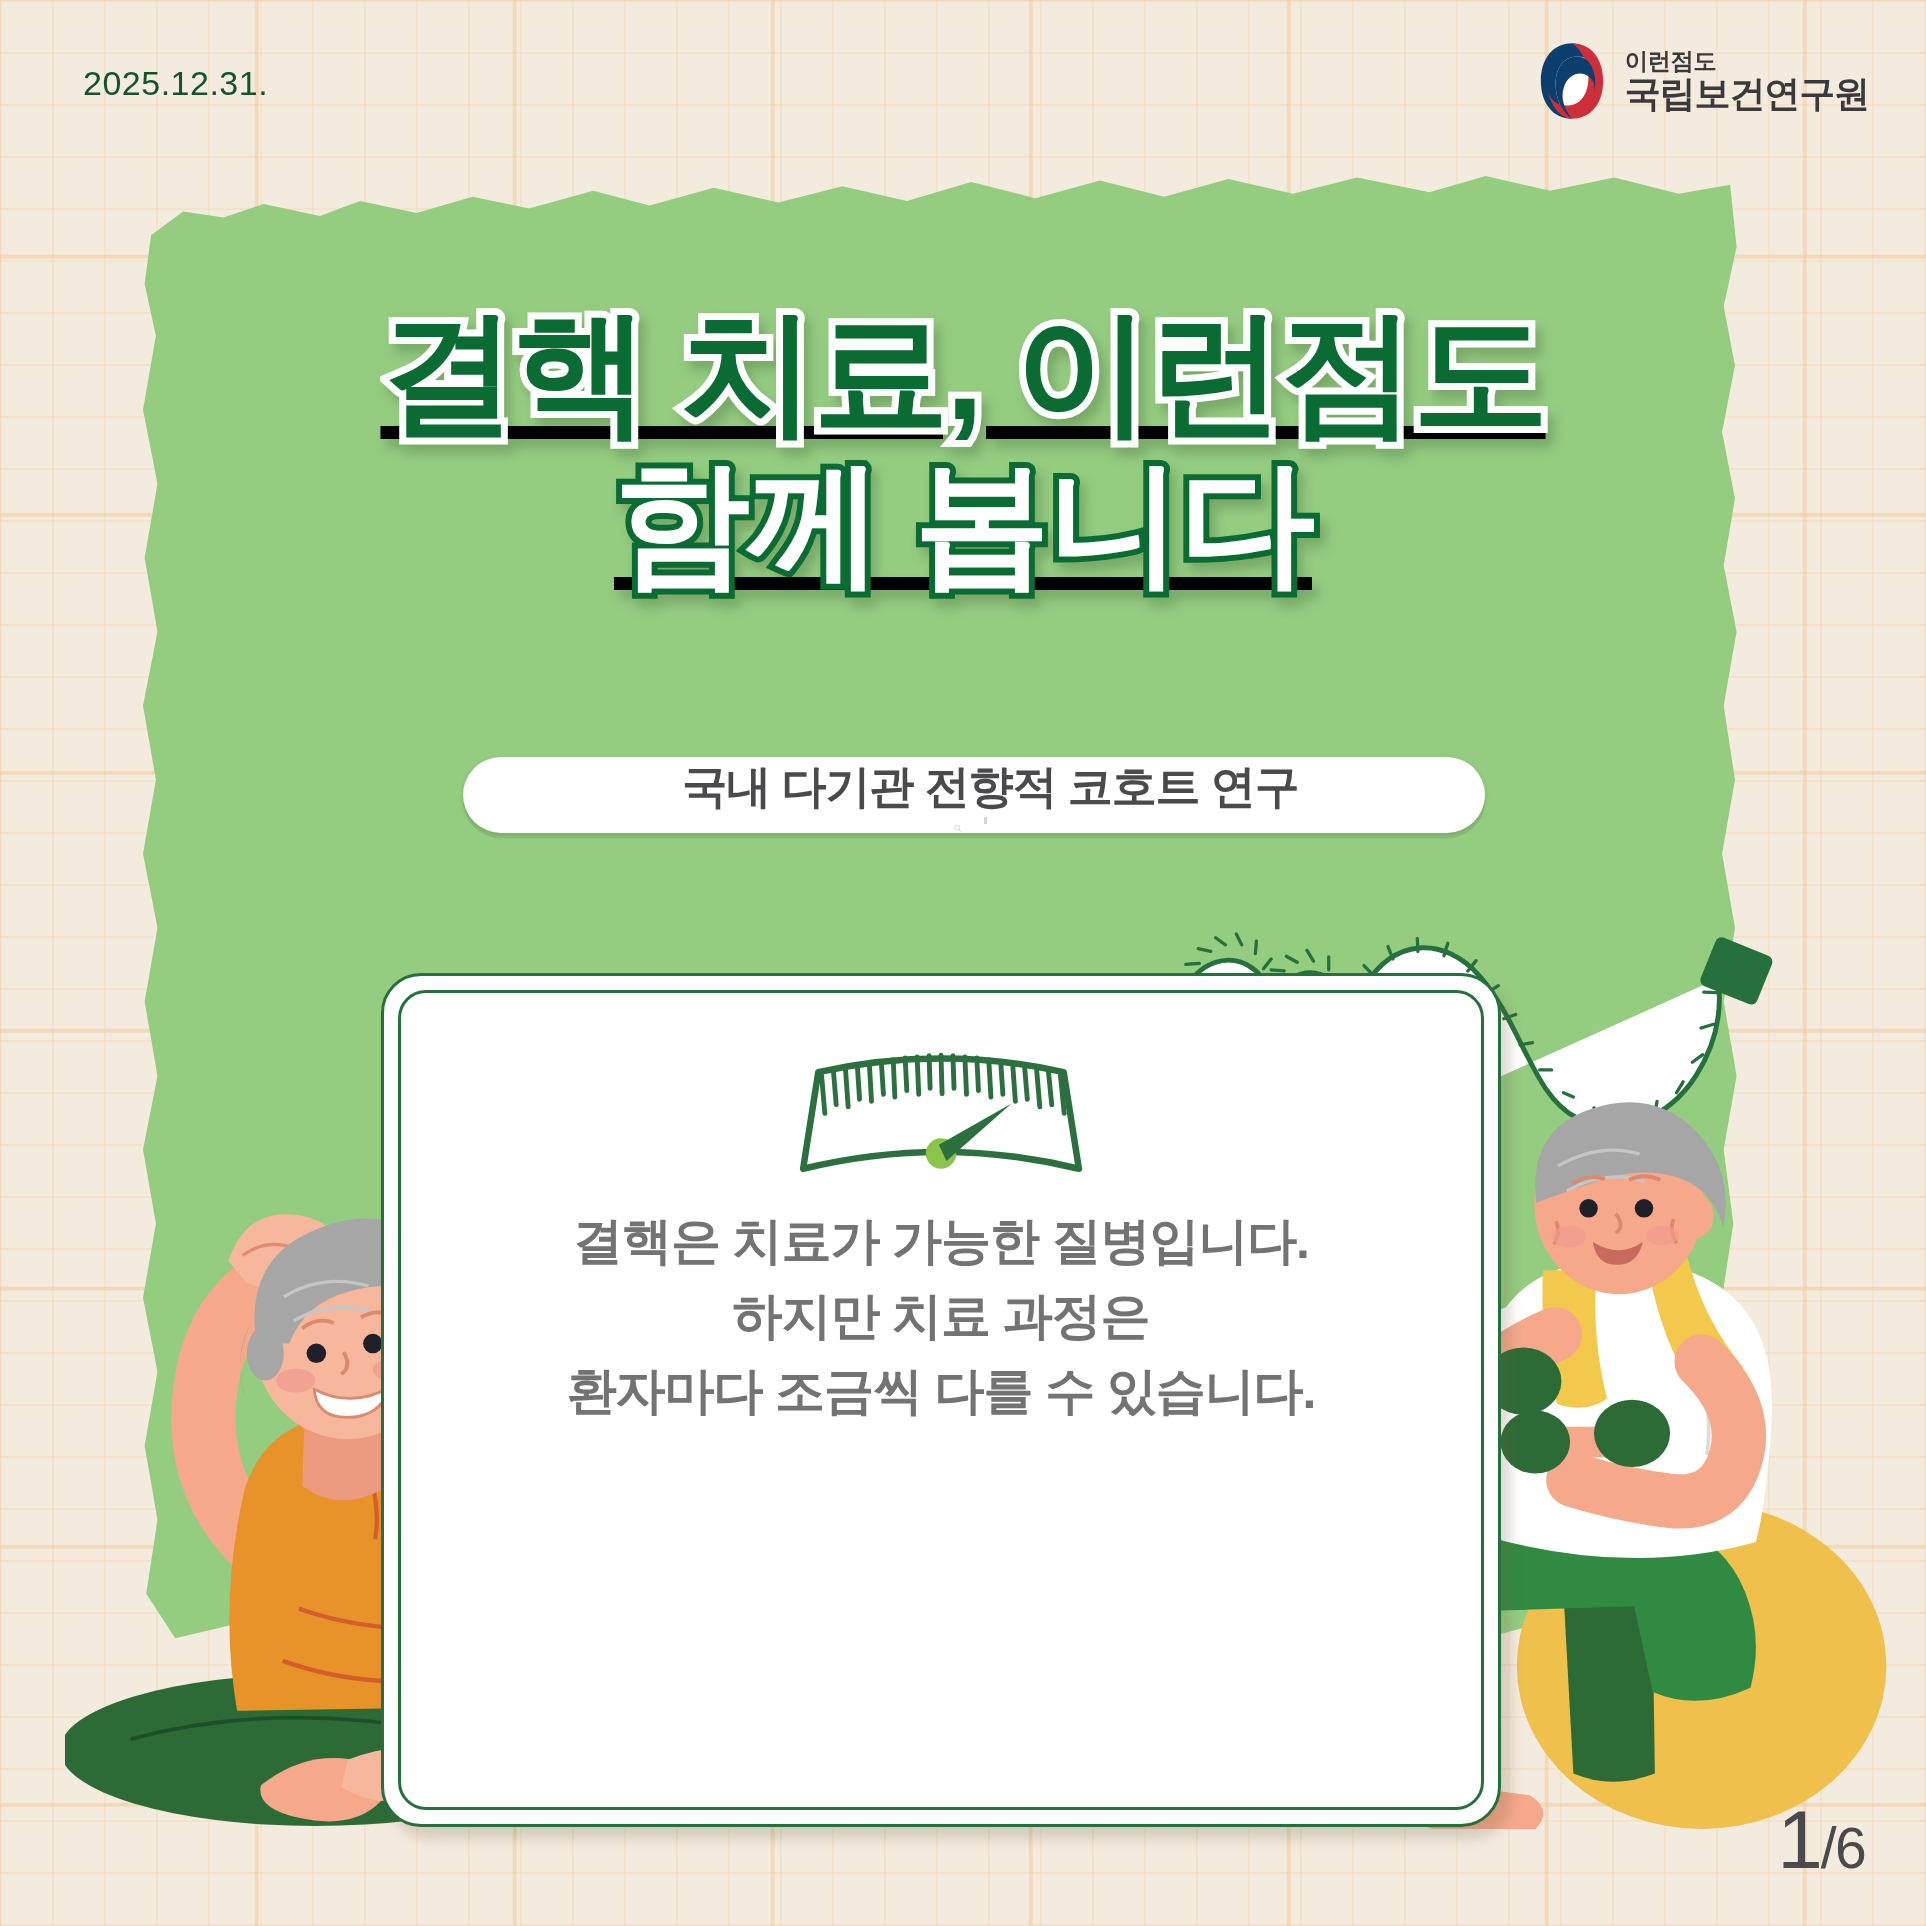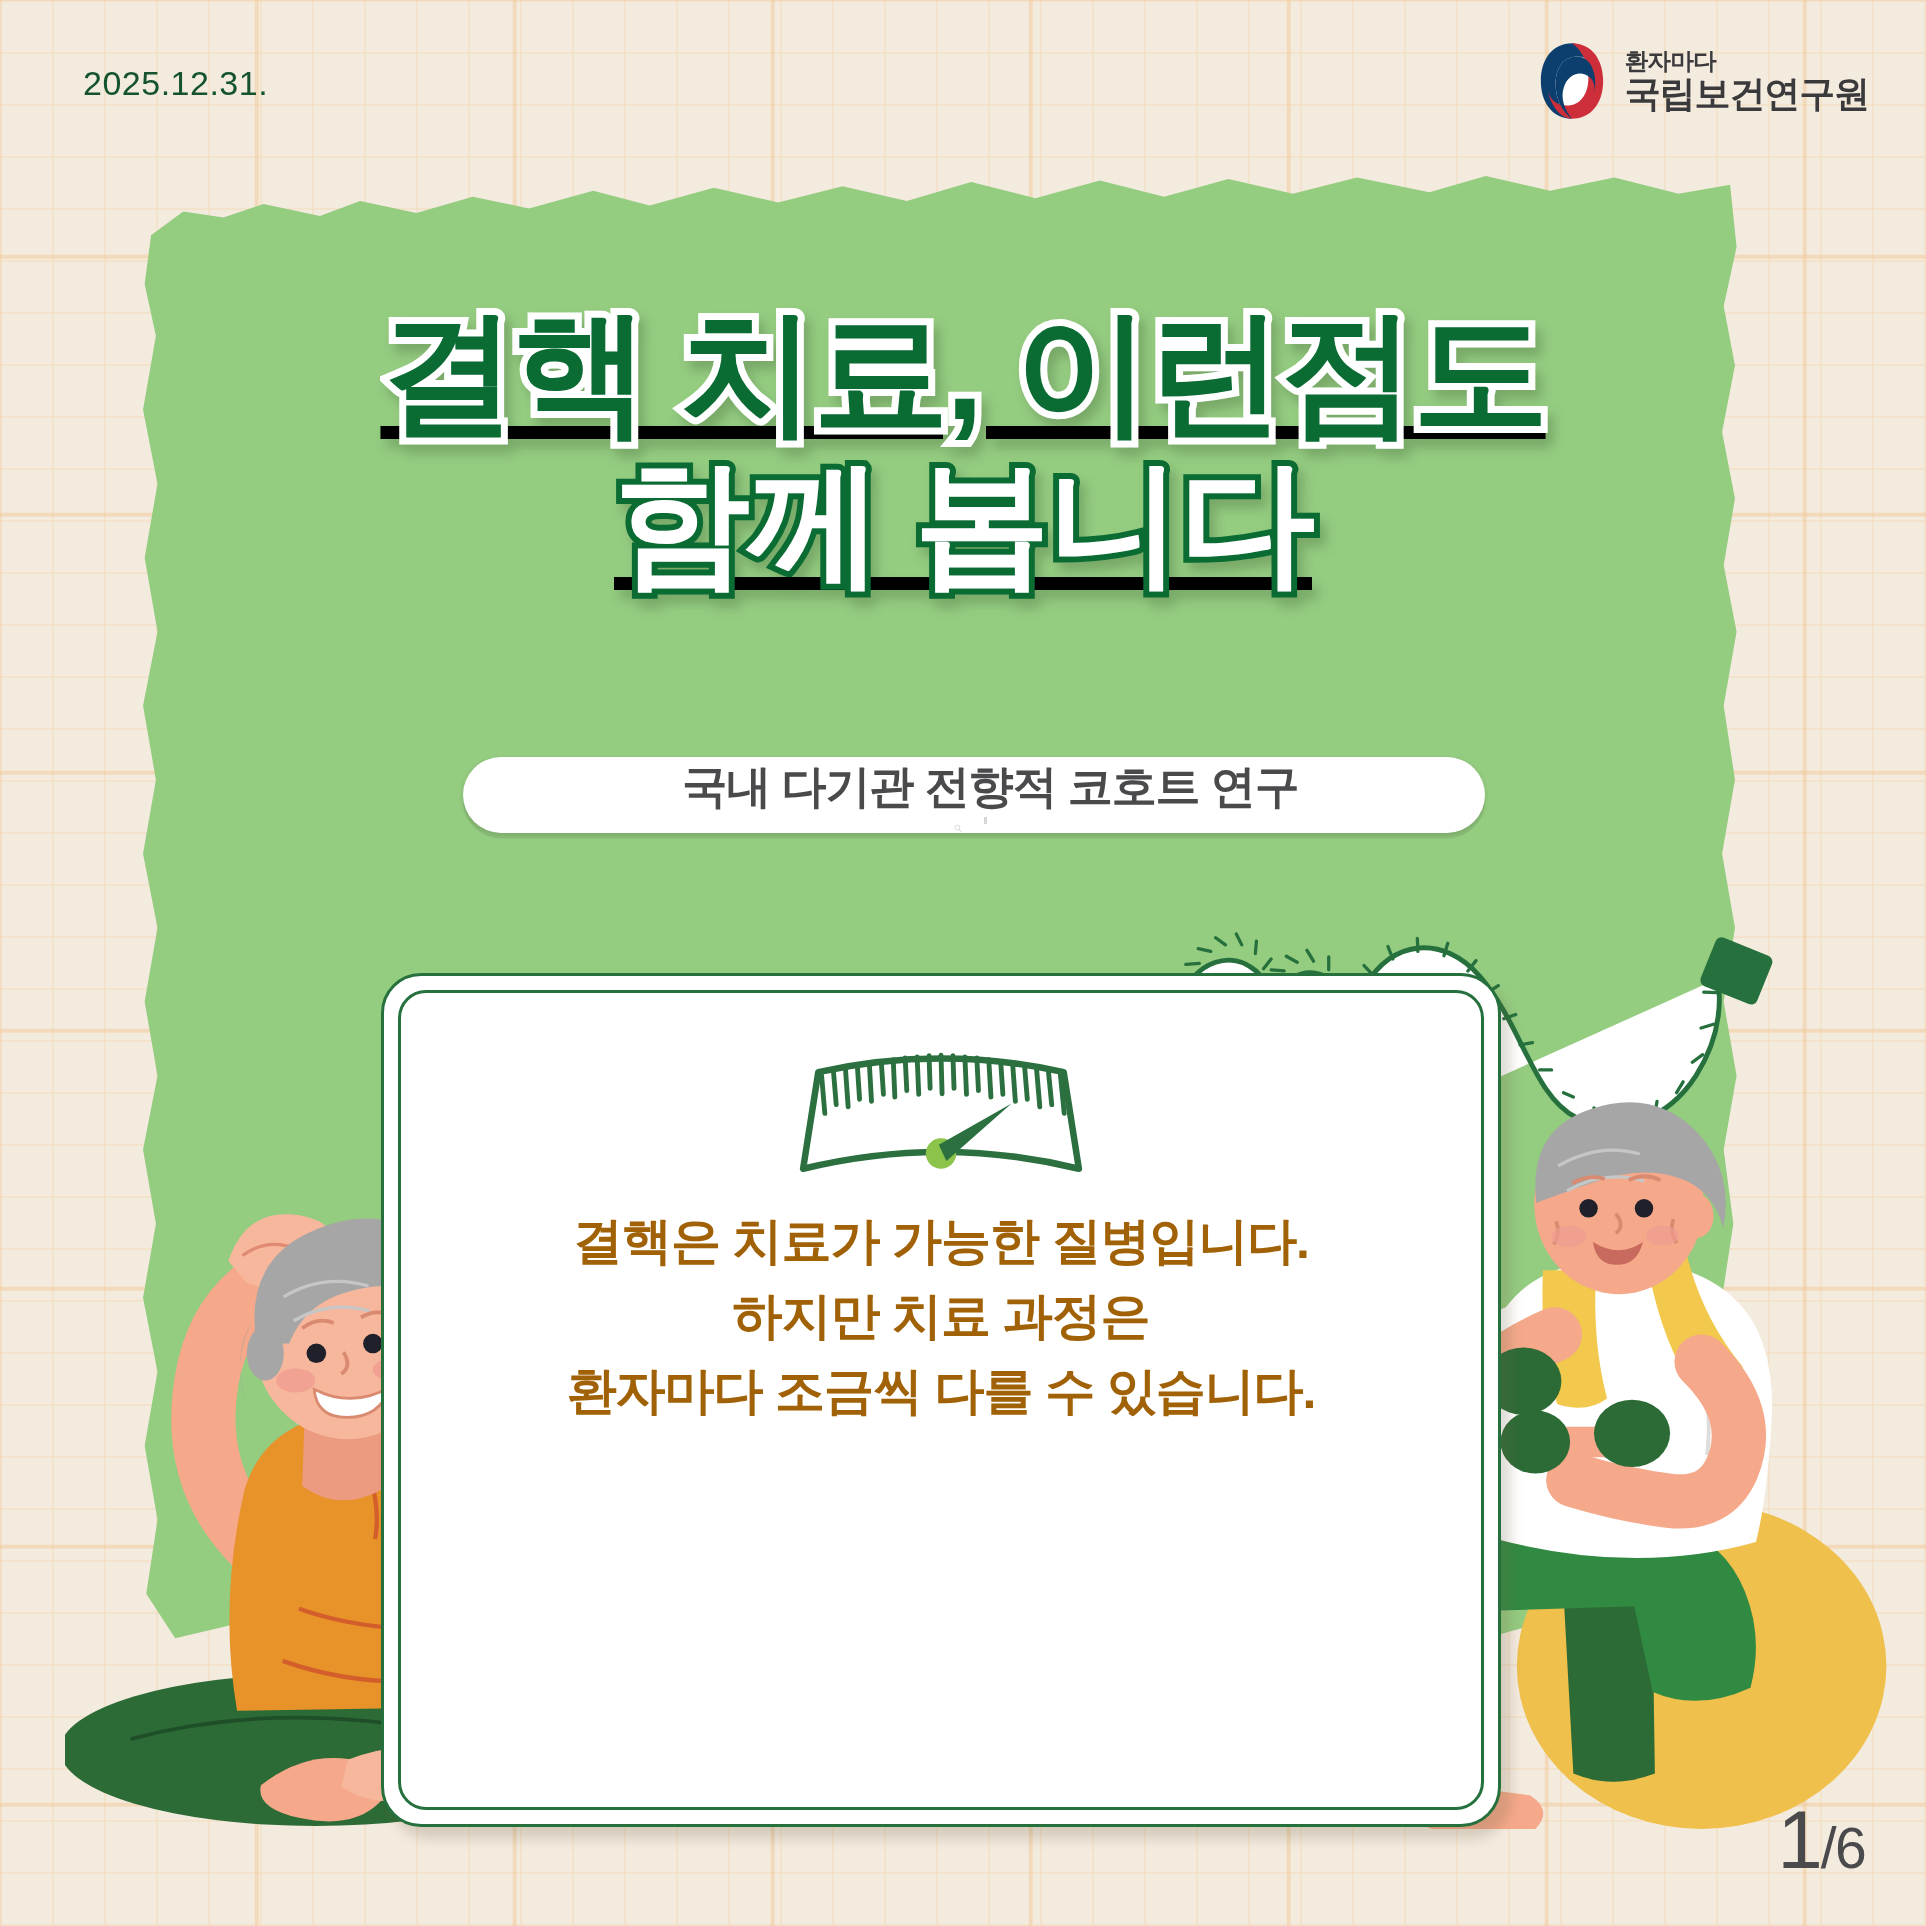--- a/index.html
+++ b/index.html
@@ -125,21 +125,21 @@
   }
   #gauge-icon{
     position:absolute; left:50%; transform:translateX(-50%);
     top:57px; width:315px; height:152px;
   }
   #card-text{
     position:absolute; left:0; right:0; top:228px;
     text-align:center;
   }
   .body-para{
-    font-size:50px; font-weight:bold; color:#a16207;
+    font-size:50px; font-weight:bold; color:#737373;
     line-height:1.5; letter-spacing:-1.1px;
   }
   #body-paragraph-2{ margin-top:52px; }
   
   #page-indicator{
     position:absolute; right:61px; bottom:39px;
     color:#4a4a4d; display:flex; align-items:baseline;
   }
   #page-current{ font-size:82px; letter-spacing:-2.2px; }
   #page-total{ font-size:57px; letter-spacing:-1.6px; }
@@ -156,21 +156,21 @@
 <div id="date-label">2025.12.31.</div>
 
 <div id="logo-block">
   <svg width="82" height="82" viewBox="0 0 100 100">
     <ellipse cx="50" cy="50" rx="38" ry="46" fill="#ffffff"></ellipse>
     <path d="M50 4 C26 4 12 24 12 50 C12 76 26 96 50 96 C38 88 30 72 30 54 C30 34 40 20 56 20 C70 20 80 30 80 44 C80 30 68 4 50 4 Z" fill="#0d3f6e"></path>
     <path d="M50 96 C74 96 88 76 88 50 C88 24 74 4 50 4 C62 12 70 28 70 46 C70 66 60 80 44 80 C30 80 20 70 20 56 C20 70 32 96 50 96 Z" fill="#cd2e3a"></path>
     <path d="M56 20 C40 20 30 34 30 54 C30 72 38 88 50 96 C40 84 36 70 40 58 C44 44 56 38 66 42 C76 46 80 56 76 66 C82 54 78 20 56 20 Z" fill="#0d3f6e"></path>
   </svg>
   <div id="logo-agency-name">
-    <span class="sm">환자마다</span>
+    <span class="sm">이런점도</span>
     <span class="lg">국립보건연구원</span>
   </div>
 </div>
 
 <div id="green-blob"></div>
 
 <div id="headline">
   <div class="hl-line" id="headline-line-1">결핵 치료, 이런점도</div>
   <div class="hl-line" id="headline-line-2">함께 봅니다</div>
 </div>

